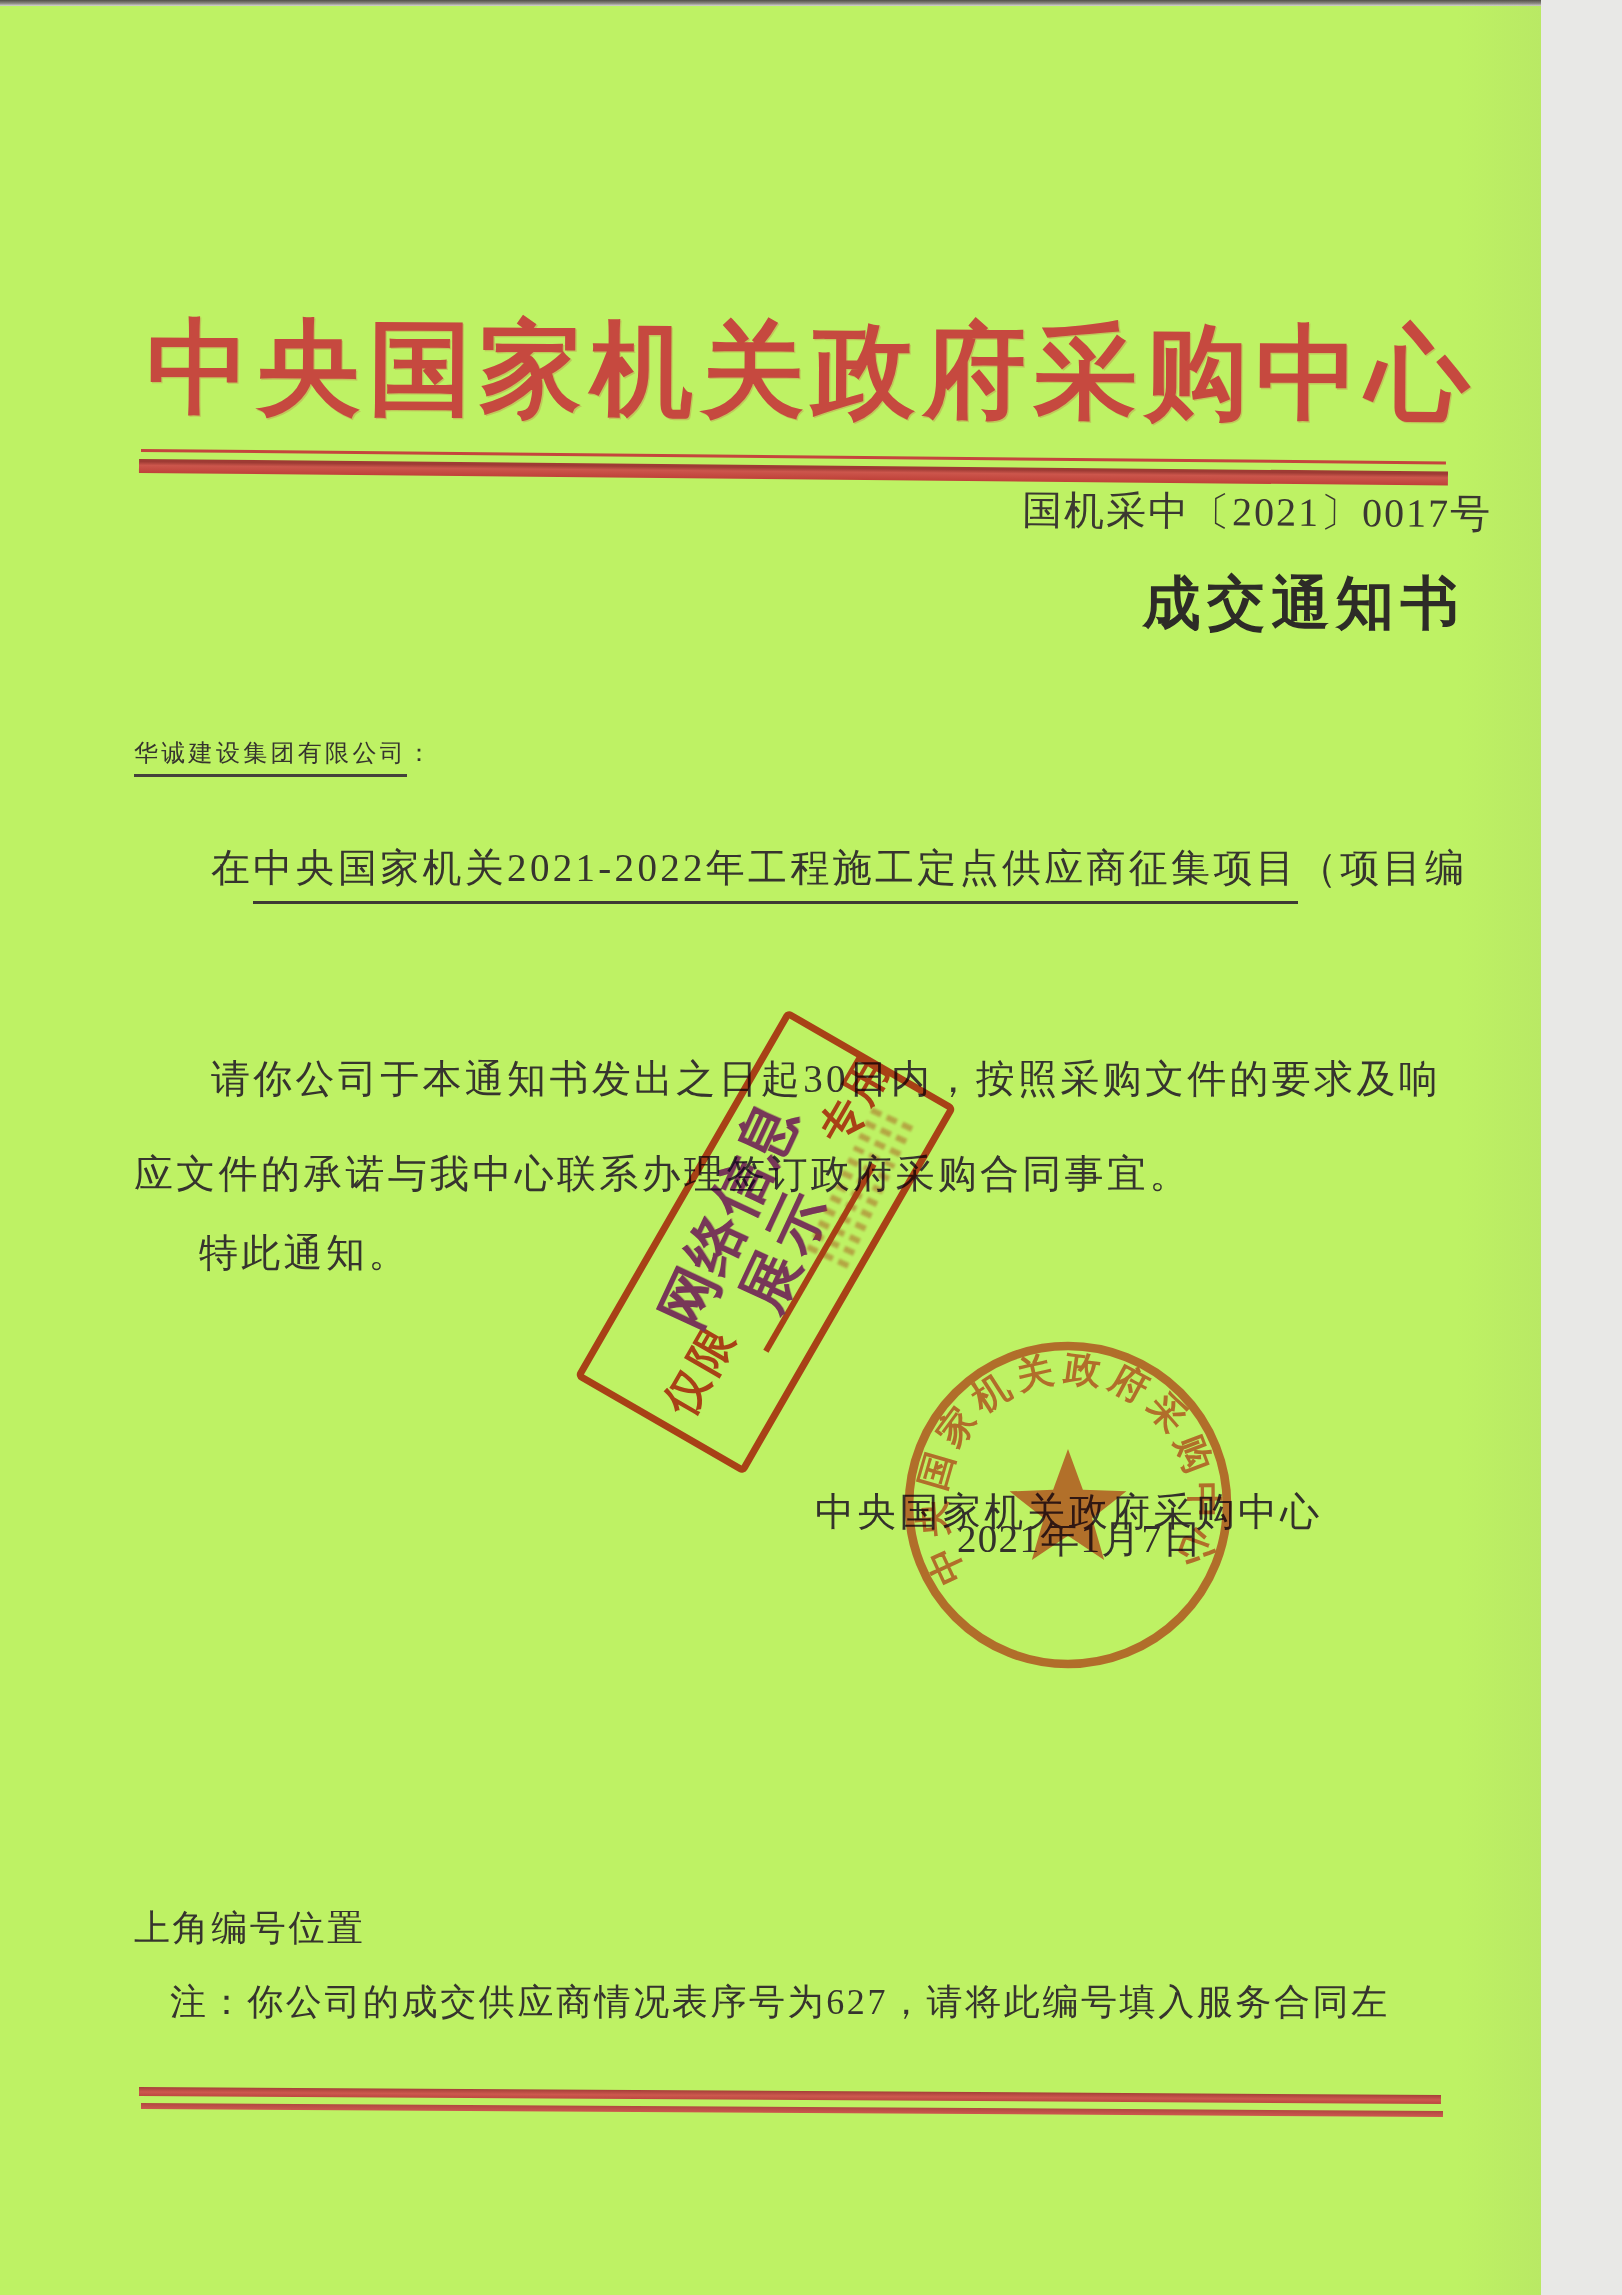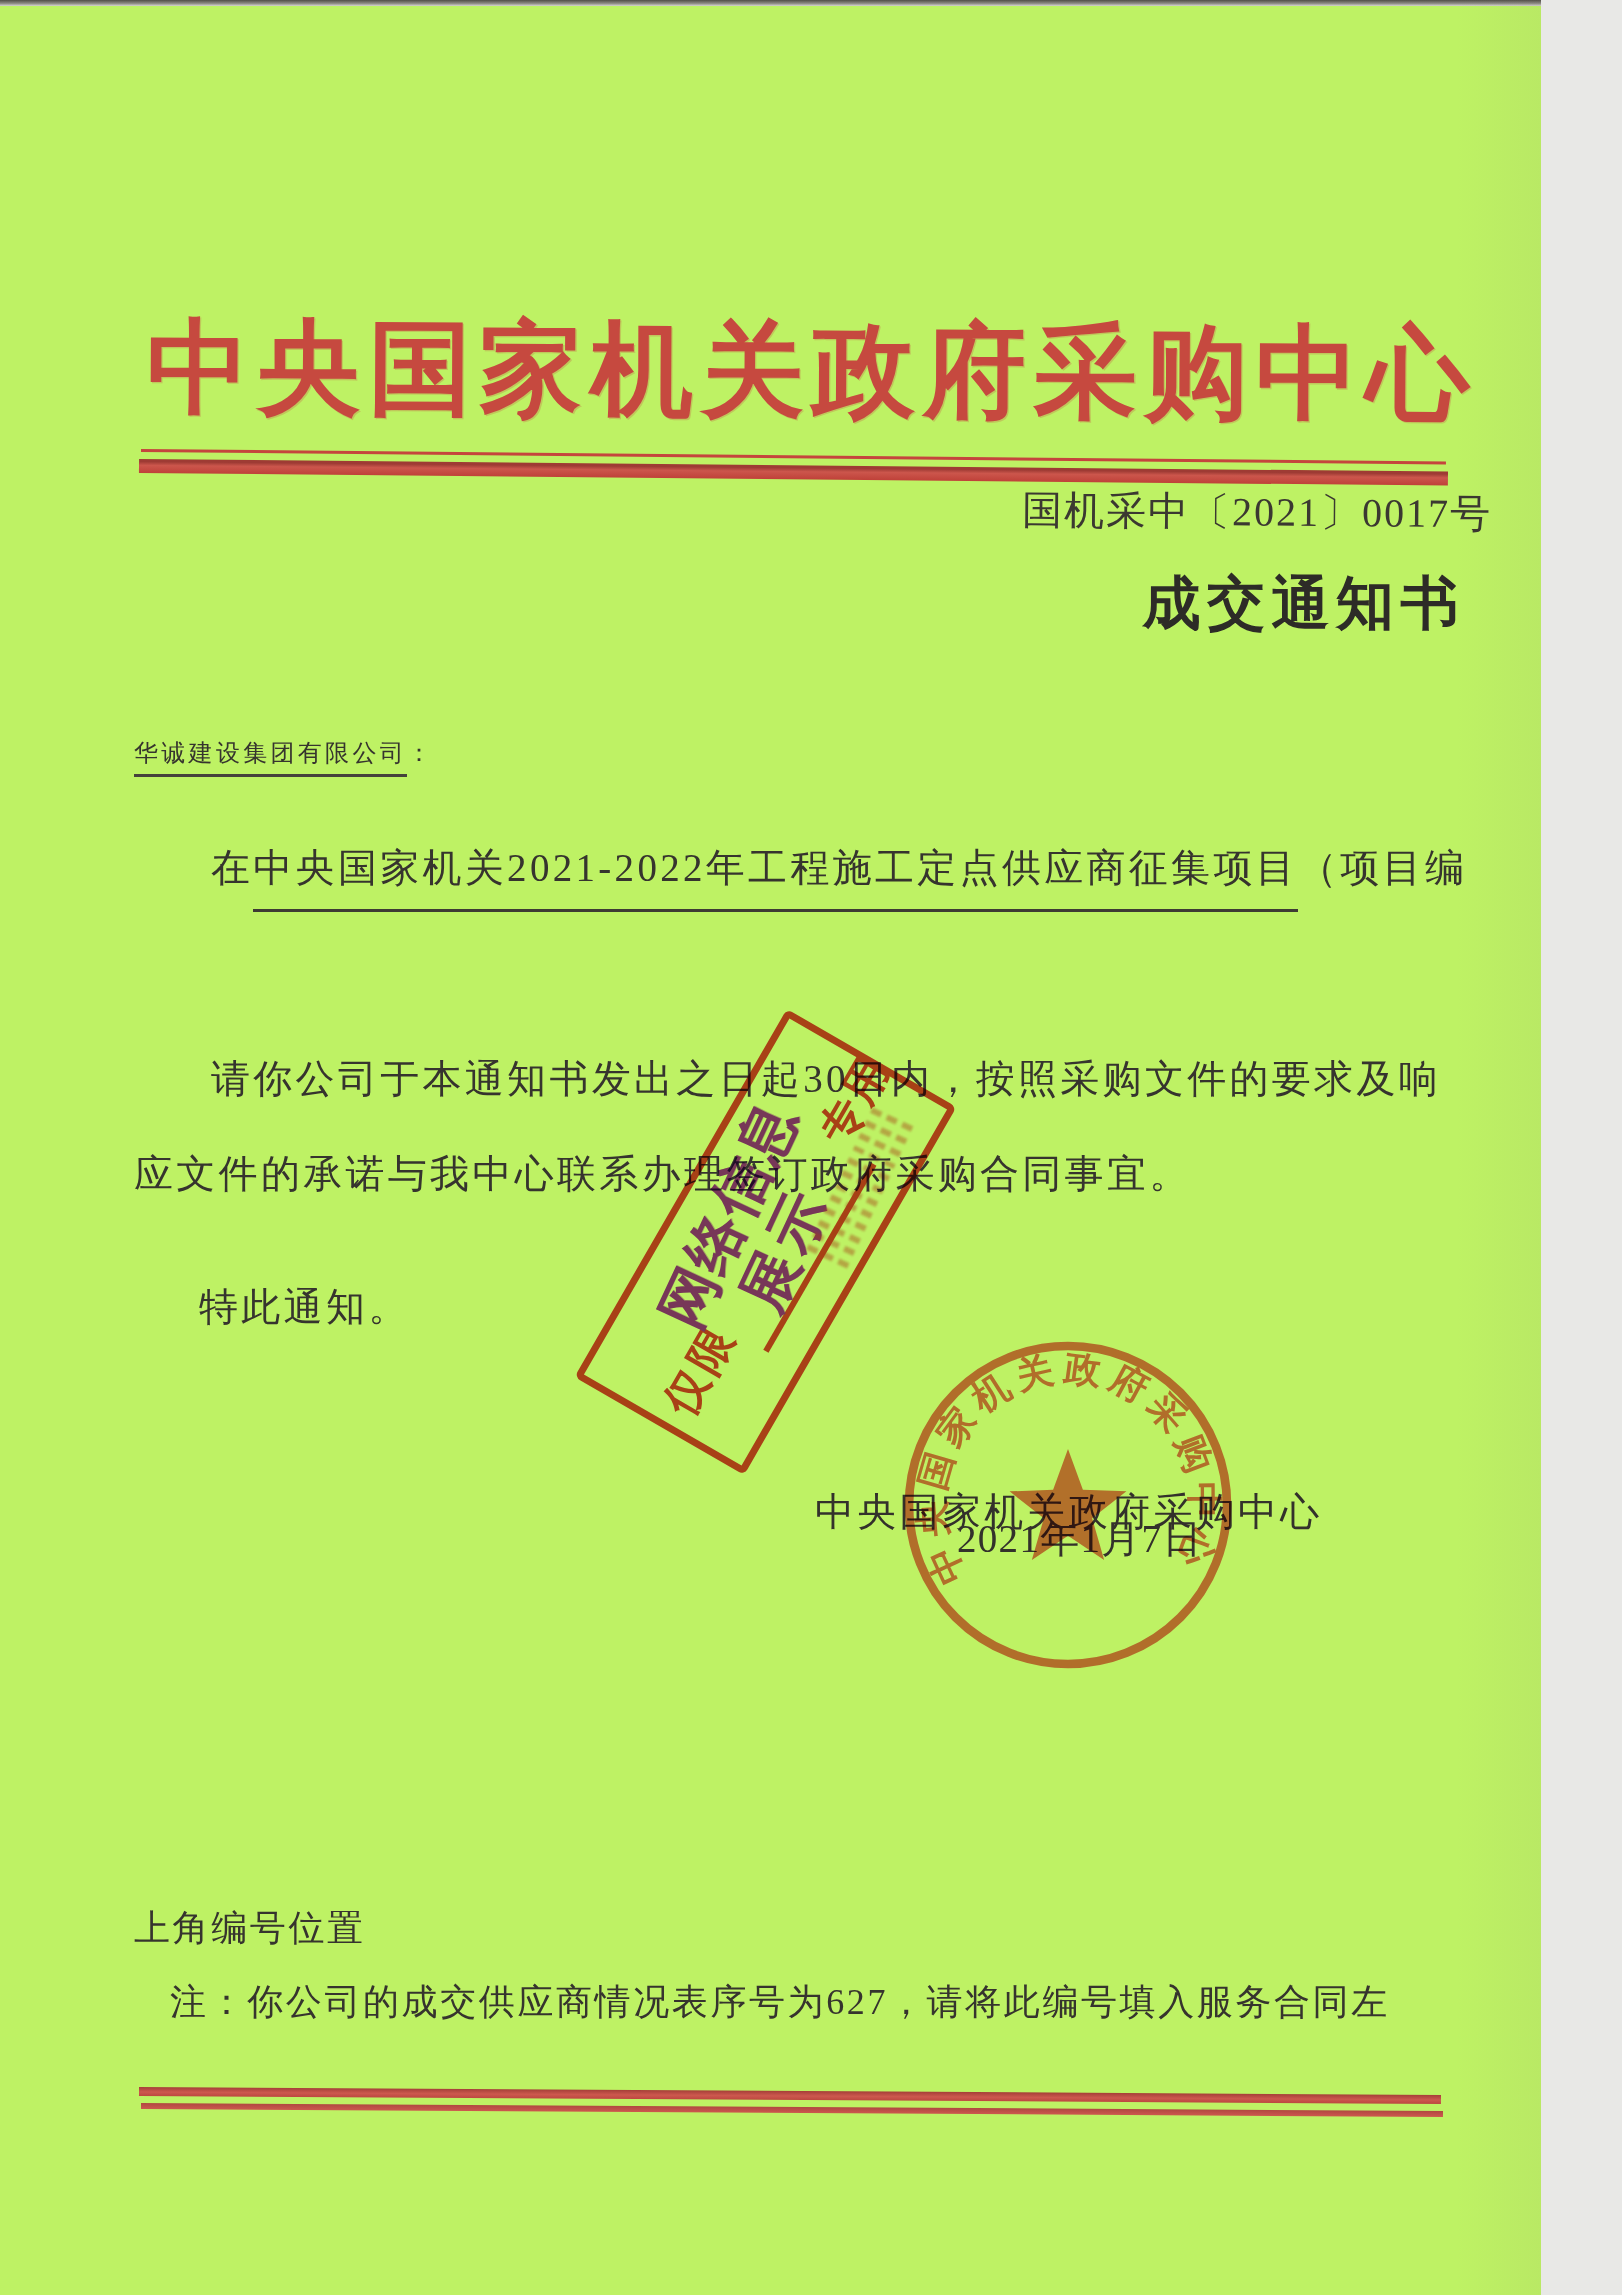--- a/index.html
+++ b/index.html
@@ -33,22 +33,22 @@
     font-size:58px;font-weight:bold;color:#2d2b27;letter-spacing:6.5px;white-space:nowrap;}
   
   .bline{position:absolute;left:134px;font-size:39px;color:#36342e;letter-spacing:3.3px;
     white-space:nowrap;line-height:1.25;}
   .salutation{top:738px;font-size:24px;}
   .u-name{border-bottom:3.3px solid #45423b;padding-bottom:7.9px;}
   .p1l1{top:844px;padding-left:77px;}
   .p1l2{top:940px;}
   .p2l1{top:1055px;padding-left:77px;text-align:right;}
   .p2l2{top:1150px;}
-  .p3{top:1283px;padding-left:65px;font-family:Liberation Serif, serif;}
-  .u-seg{border-bottom:3.3px solid #3e3b34;padding-bottom:20px;}
+  .p3{top:1229px;padding-left:65px;font-family:Liberation Serif, serif;}
+  .u-seg{border-bottom:3.3px solid #3e3b34;padding-bottom:12px;}
   .u-seg2{border-bottom:3.9px solid #3e3b34;padding-bottom:5.9px;}
   .sig-org{position:absolute;left:815px;top:1485px;font-size:39px;color:#33312b;
     letter-spacing:3.3px;white-space:nowrap;}
   .sig-date{position:absolute;left:941px;top:1512px;font-size:39px;color:#33312b;
     letter-spacing:1.3px;white-space:nowrap;margin-left:16px;}
   
   .seal{position:absolute;left:901px;top:1338px;width:334px;height:334px;
     mix-blend-mode:multiply;opacity:.88;}
   
   .stamp{position:absolute;left:553px;top:1144px;width:425px;height:196px;

